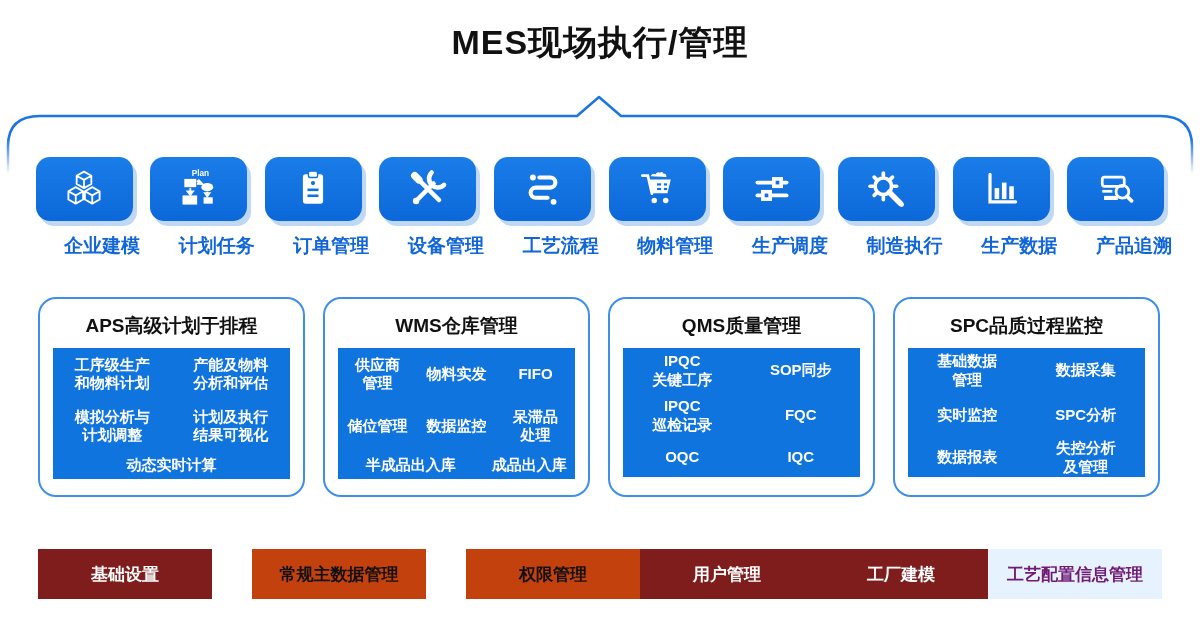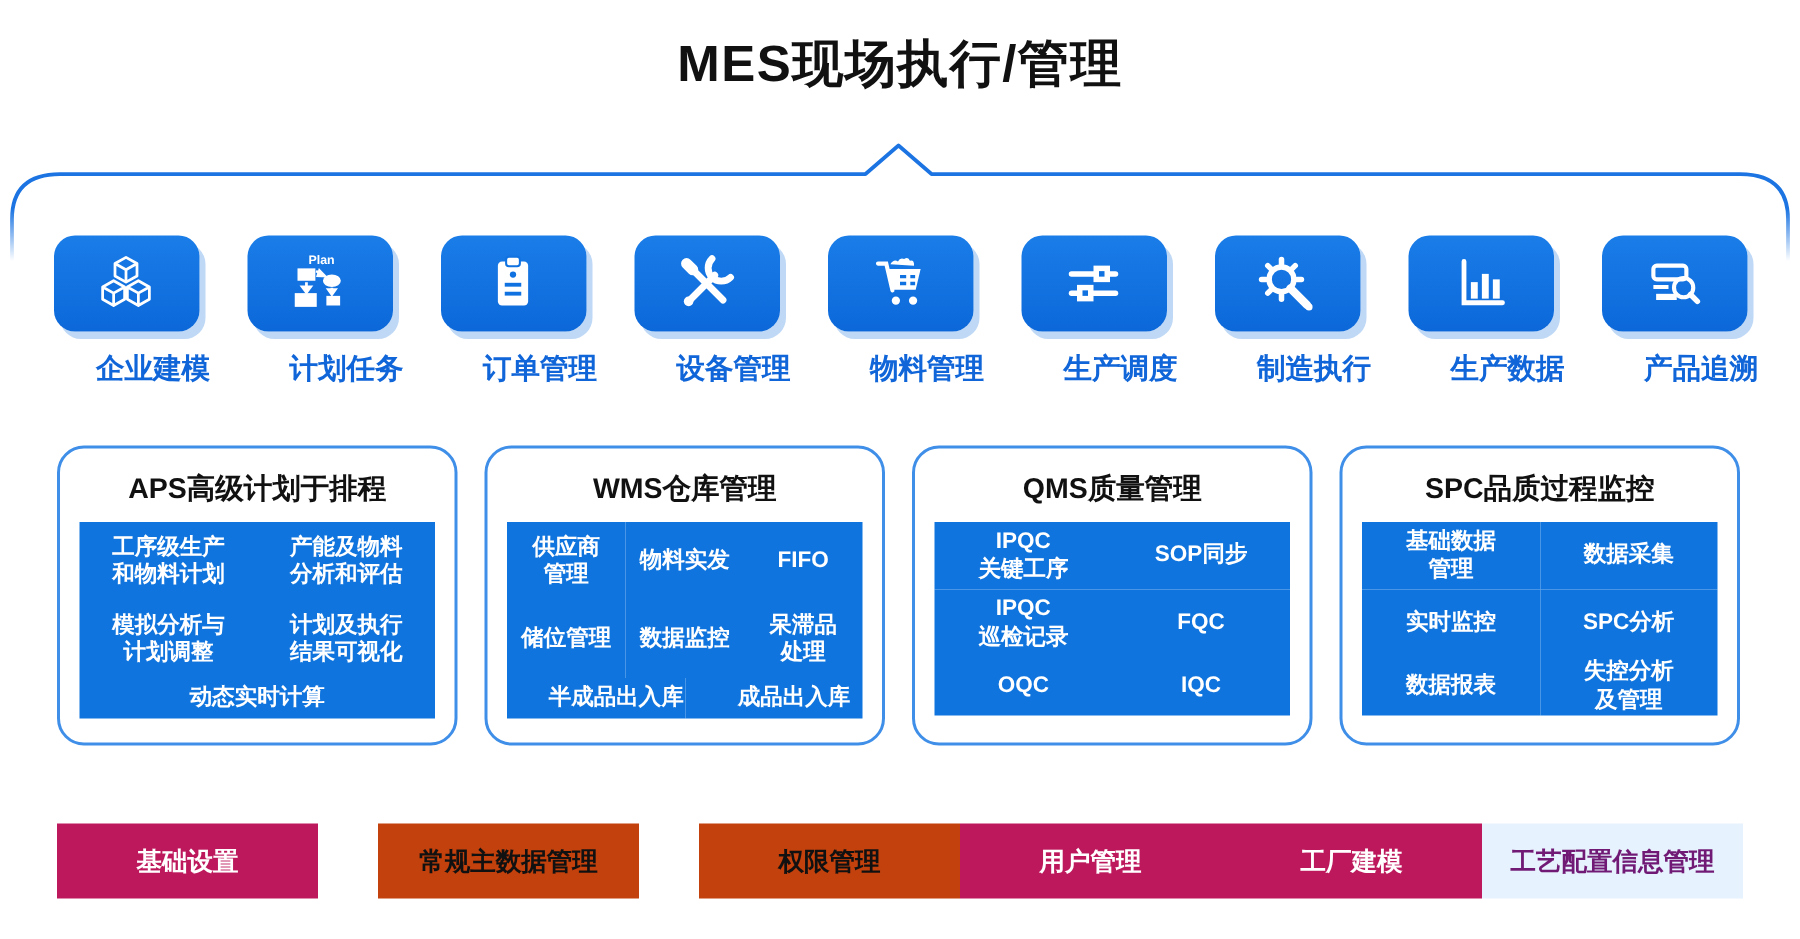--- a/index.html
+++ b/index.html
@@ -34,21 +34,21 @@
   .grid-aps .cell:nth-child(5){grid-column:1/3;}
   .grid-wms{grid-template-columns:repeat(6,1fr);grid-template-rows:52px 52px 27px;}
   .grid-wms .cell{grid-column:span 2;}
   .grid-wms .cell:nth-child(7),.grid-wms .cell:nth-child(8){grid-column:span 3;padding-left:27px;}
   .grid-2x3{grid-template-columns:1fr 1fr;grid-template-rows:45px 45px 39px;}
 
   
   .footer{position:absolute;top:549px;left:38px;width:1124px;height:50px;display:flex;}
   .footer-item{flex:1;display:flex;align-items:center;justify-content:center;
     font-size:17px;font-weight:bold;}
-  .f-dark{background:#be185d;color:#fff;}
+  .f-dark{background:#7f1d1d;color:#fff;}
   .f-light{background:#c2410c;color:#111;margin-left:40px;}
   .f-lighter{background:#e6f2fd;color:#701a75;}
 </style>
 </head>
 <body>
 
 <div class="stage">
 
   <div class="page-title">MES现场执行/管理</div>
 
@@ -120,20 +120,30 @@
             <path d="M28 6 a9 9 0 1 0 13.5 13.5" stroke-width="5"></path>
             <circle cx="11" cy="37" r="3.5" fill="#fff" stroke="none"></circle>
             <line x1="14" y1="14" x2="36" y2="36" stroke-width="5"></line>
             <line x1="9.5" y1="9.5" x2="14" y2="14" stroke-width="8"></line>
           </g>
         </svg>
       </div>
       <div class="module-label">设备管理</div>
     </div>
 
+    <div class="module">
+      <div class="tile">
+        <svg width="44" height="44" viewBox="0 0 48 48">
+          <circle cx="13" cy="11.5" r="3.2" fill="#fff"></circle>
+          <path d="M20 11.5 H32 a5.5 5.5 0 0 1 0 11 H16 a5.5 5.5 0 0 0 0 11 h13" fill="none" stroke="#fff" stroke-width="4.5" stroke-linecap="round"></path>
+          <circle cx="35.5" cy="38" r="3.2" fill="#fff"></circle>
+        </svg>
+      </div>
+      <div class="module-label">工艺流程</div>
+    </div>
 
     <div class="module">
       <div class="tile">
         <svg width="44" height="44" viewBox="0 0 48 48">
           <path d="M8 9.5 h6 l4.5 19.5" stroke="#fff" stroke-width="3" fill="none" stroke-linecap="round"></path>
           <path d="M17 10 q2.5 -4 5.5 -2 q1.5 -3 4.5 -1.8 q3 -2 4.2 1.2 q3.3 -0.8 3 3.6 z" fill="#fff"></path>
           <path d="M15.5 13.5 h23.5 l-3.6 15 H18.8 Z" fill="#fff"></path>
           <circle cx="21" cy="36.5" r="3" fill="#fff"></circle>
           <circle cx="33.5" cy="36.5" r="3" fill="#fff"></circle>
           <g stroke="#0f72e0" stroke-width="2.4">

